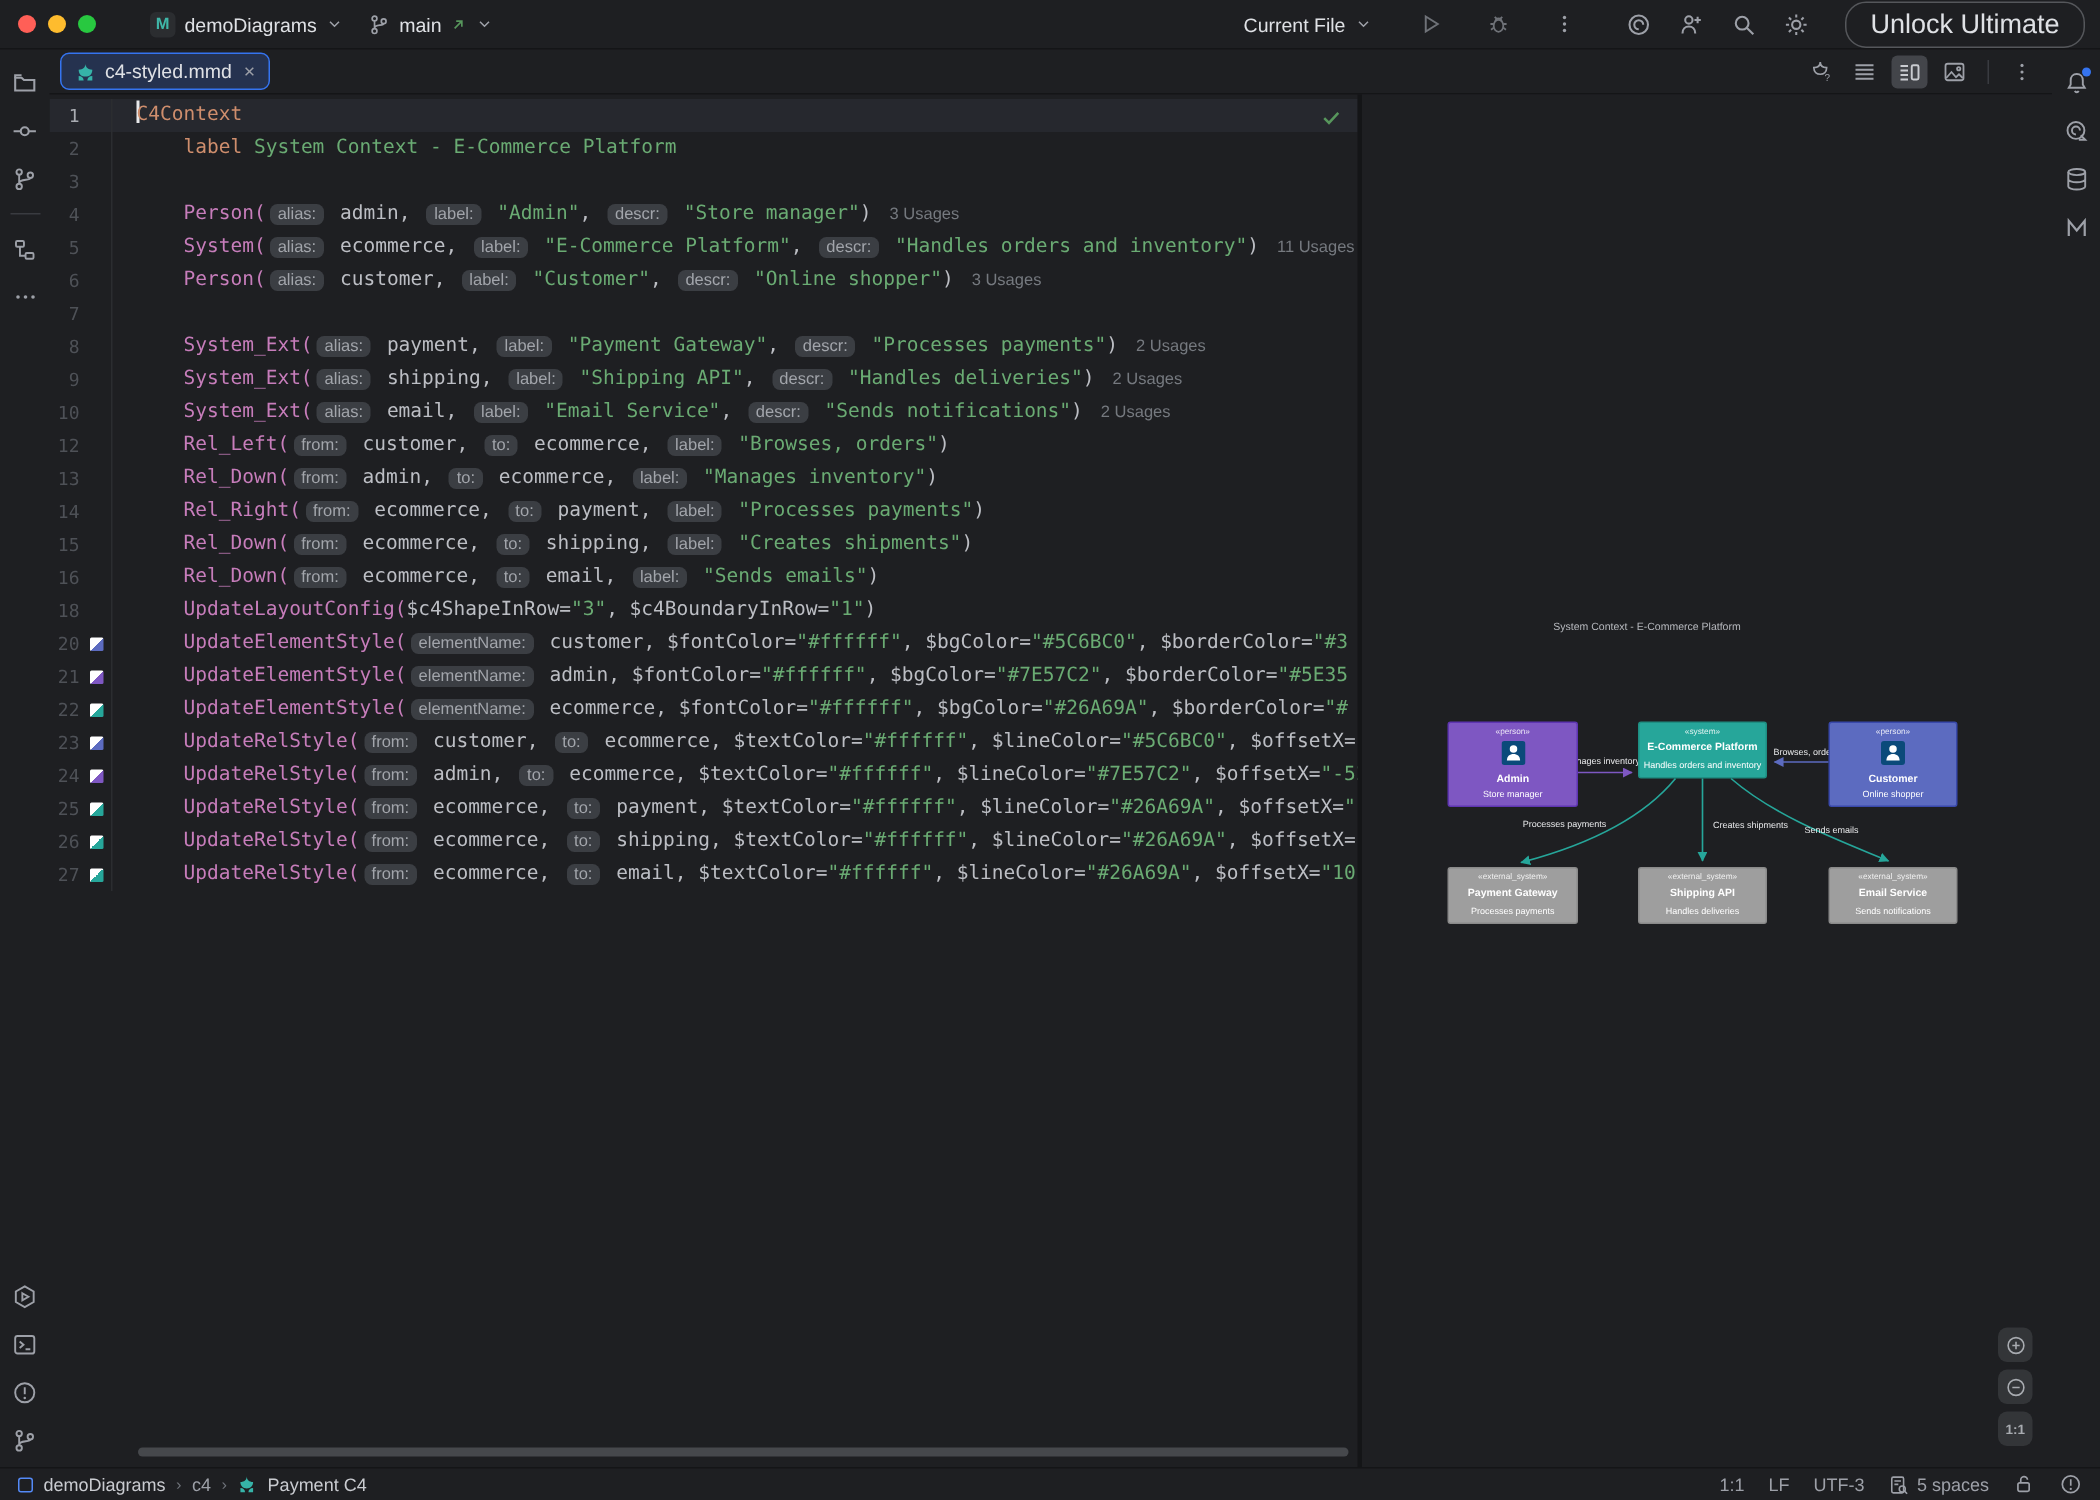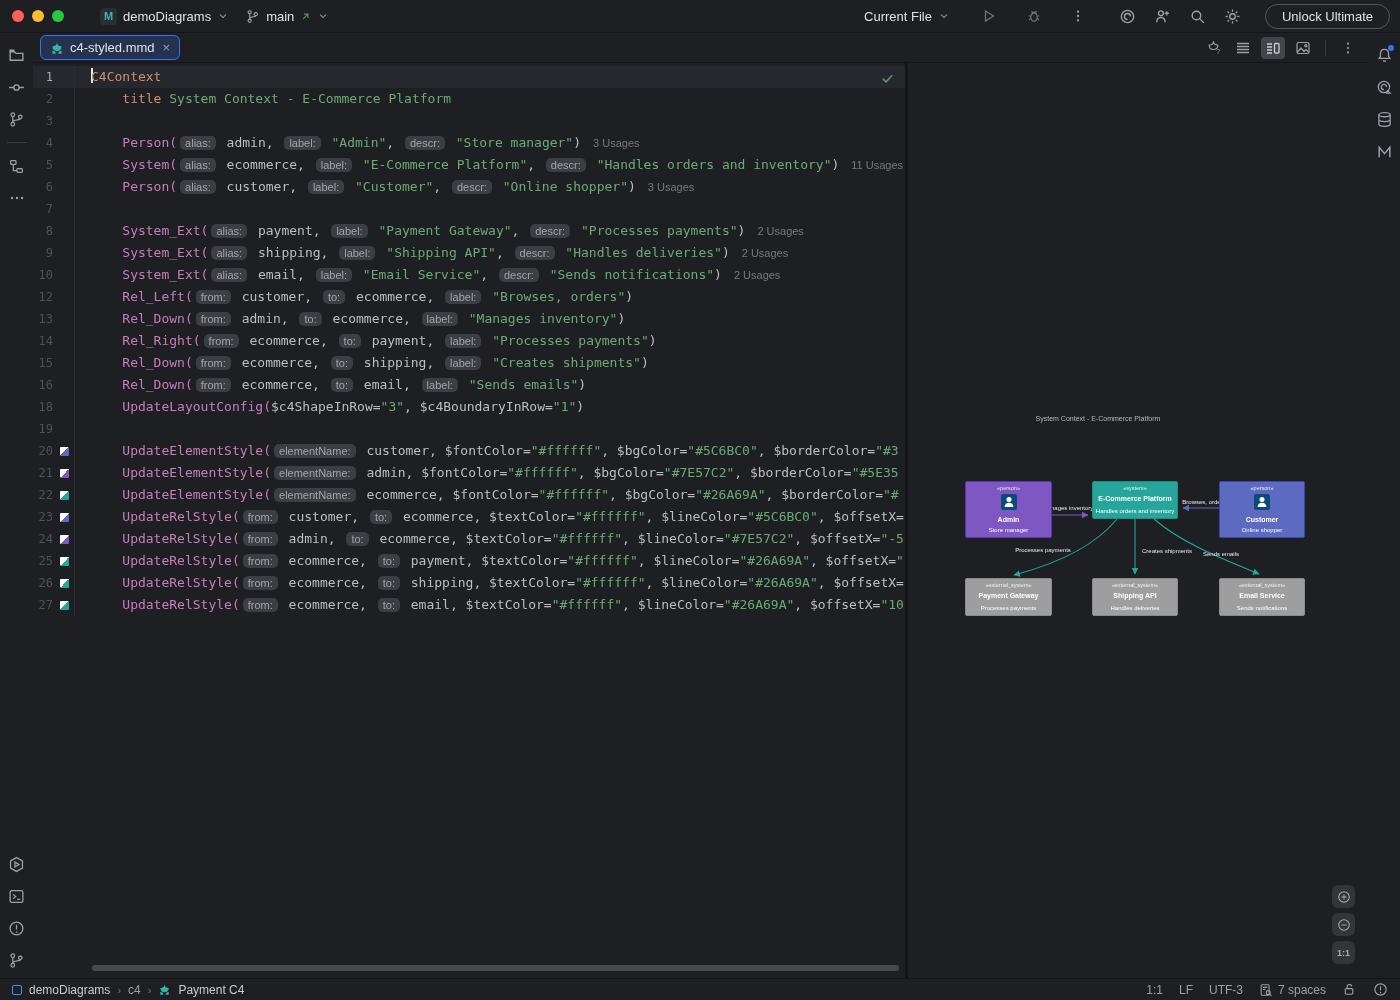--- a/index.html
+++ b/index.html
@@ -10,21 +10,21 @@
   
   .titlebar{height:33px;flex:none;display:flex;align-items:center;border-bottom:1px solid #141517;padding:0 10px 0 12px;position:relative}
   .traffic{display:flex;gap:8px;margin-right:28px}
   .traffic span{width:12px;height:12px;border-radius:50%;display:block}
   .tl-red{background:#ff5f57}.tl-yellow{background:#febc2e}.tl-green{background:#28c840}
   .tb-widget{display:flex;align-items:center;gap:6px;padding:3px 8px;border-radius:6px;color:#dfe1e5;cursor:default}
   .proj-logo{width:17px;height:17px;border-radius:4px;background:#2b2d30;color:#3fb6a8;font-weight:bold;font-size:11px;display:flex;align-items:center;justify-content:center}
   .tb-spacer{flex:1}
   .run-widget{display:flex;align-items:center;gap:29px;margin-right:34px;color:#dfe1e5}
   .tb-iconrow{display:flex;align-items:center;gap:18px;margin-right:24px}
-  .unlock-btn{border:1px solid #55575b;border-radius:14px;background:transparent;color:#dfe1e5;font-size:13px;padding:4px 16px;font-family:"Liberation Sans",sans-serif}
+  .unlock-btn{border:1px solid #55575b;border-radius:14px;background:transparent;color:#dfe1e5;font-size:18px;padding:4px 16px;font-family:"Liberation Sans",sans-serif}
   .icon{display:inline-flex;align-items:center;justify-content:center}
   .icon svg{display:block}
   .dim svg *{stroke:#6f7278!important}
 
   
   .main{flex:1;display:flex;min-height:0}
   .abar{width:33px;flex:none;display:flex;flex-direction:column;align-items:center;padding-top:8px}
   .abar.right{width:32px}
   .abar .ic{width:28px;height:28px;display:flex;align-items:center;justify-content:center;margin-bottom:4px;border-radius:6px;position:relative}
   .abar .divider{width:20px;height:1px;background:#393b40;margin:5px 0 9px}
@@ -295,36 +295,35 @@
               </svg>
             </span>
         </div>
       </div>
 
       <div class="content">
 
         <div class="editor">
           <div>
               <div class="code-line cur"><span class="lnum">1</span><span class="swslot"></span><span class="ltext"><span class="caret"></span><span class="t-kw">C4Context</span></span></div>
-              <div class="code-line"><span class="lnum">2</span><span class="swslot"></span><span class="ltext"><span class="t-pl">    </span><span class="t-kw">title</span><span class="t-str"> System Context - E-Commerce Platform</span></span></div>
+              <div class="code-line"><span class="lnum">2</span><span class="swslot"></span><span class="ltext"><span class="t-pl">    </span><span class="t-kw">label</span><span class="t-str"> System Context - E-Commerce Platform</span></span></div>
               <div class="code-line"><span class="lnum">3</span><span class="swslot"></span><span class="ltext"></span></div>
               <div class="code-line"><span class="lnum">4</span><span class="swslot"></span><span class="ltext"><span class="t-pl">    </span><span class="t-fn">Person(</span><span class="t-h">alias:</span><span class="t-pl"> admin, </span><span class="t-h">label:</span><span class="t-str"> "Admin"</span><span class="t-pl">, </span><span class="t-h">descr:</span><span class="t-str"> "Store manager"</span><span class="t-pl">)</span><span class="t-us">3 Usages</span></span></div>
               <div class="code-line"><span class="lnum">5</span><span class="swslot"></span><span class="ltext"><span class="t-pl">    </span><span class="t-fn">System(</span><span class="t-h">alias:</span><span class="t-pl"> ecommerce, </span><span class="t-h">label:</span><span class="t-str"> "E-Commerce Platform"</span><span class="t-pl">, </span><span class="t-h">descr:</span><span class="t-str"> "Handles orders and inventory"</span><span class="t-pl">)</span><span class="t-us">11 Usages</span></span></div>
               <div class="code-line"><span class="lnum">6</span><span class="swslot"></span><span class="ltext"><span class="t-pl">    </span><span class="t-fn">Person(</span><span class="t-h">alias:</span><span class="t-pl"> customer, </span><span class="t-h">label:</span><span class="t-str"> "Customer"</span><span class="t-pl">, </span><span class="t-h">descr:</span><span class="t-str"> "Online shopper"</span><span class="t-pl">)</span><span class="t-us">3 Usages</span></span></div>
               <div class="code-line"><span class="lnum">7</span><span class="swslot"></span><span class="ltext"></span></div>
               <div class="code-line"><span class="lnum">8</span><span class="swslot"></span><span class="ltext"><span class="t-pl">    </span><span class="t-fn">System_Ext(</span><span class="t-h">alias:</span><span class="t-pl"> payment, </span><span class="t-h">label:</span><span class="t-str"> "Payment Gateway"</span><span class="t-pl">, </span><span class="t-h">descr:</span><span class="t-str"> "Processes payments"</span><span class="t-pl">)</span><span class="t-us">2 Usages</span></span></div>
               <div class="code-line"><span class="lnum">9</span><span class="swslot"></span><span class="ltext"><span class="t-pl">    </span><span class="t-fn">System_Ext(</span><span class="t-h">alias:</span><span class="t-pl"> shipping, </span><span class="t-h">label:</span><span class="t-str"> "Shipping API"</span><span class="t-pl">, </span><span class="t-h">descr:</span><span class="t-str"> "Handles deliveries"</span><span class="t-pl">)</span><span class="t-us">2 Usages</span></span></div>
               <div class="code-line"><span class="lnum">10</span><span class="swslot"></span><span class="ltext"><span class="t-pl">    </span><span class="t-fn">System_Ext(</span><span class="t-h">alias:</span><span class="t-pl"> email, </span><span class="t-h">label:</span><span class="t-str"> "Email Service"</span><span class="t-pl">, </span><span class="t-h">descr:</span><span class="t-str"> "Sends notifications"</span><span class="t-pl">)</span><span class="t-us">2 Usages</span></span></div>
               <div class="code-line"><span class="lnum">12</span><span class="swslot"></span><span class="ltext"><span class="t-pl">    </span><span class="t-fn">Rel_Left(</span><span class="t-h">from:</span><span class="t-pl"> customer, </span><span class="t-h">to:</span><span class="t-pl"> ecommerce, </span><span class="t-h">label:</span><span class="t-str"> "Browses, orders"</span><span class="t-pl">)</span></span></div>
               <div class="code-line"><span class="lnum">13</span><span class="swslot"></span><span class="ltext"><span class="t-pl">    </span><span class="t-fn">Rel_Down(</span><span class="t-h">from:</span><span class="t-pl"> admin, </span><span class="t-h">to:</span><span class="t-pl"> ecommerce, </span><span class="t-h">label:</span><span class="t-str"> "Manages inventory"</span><span class="t-pl">)</span></span></div>
               <div class="code-line"><span class="lnum">14</span><span class="swslot"></span><span class="ltext"><span class="t-pl">    </span><span class="t-fn">Rel_Right(</span><span class="t-h">from:</span><span class="t-pl"> ecommerce, </span><span class="t-h">to:</span><span class="t-pl"> payment, </span><span class="t-h">label:</span><span class="t-str"> "Processes payments"</span><span class="t-pl">)</span></span></div>
               <div class="code-line"><span class="lnum">15</span><span class="swslot"></span><span class="ltext"><span class="t-pl">    </span><span class="t-fn">Rel_Down(</span><span class="t-h">from:</span><span class="t-pl"> ecommerce, </span><span class="t-h">to:</span><span class="t-pl"> shipping, </span><span class="t-h">label:</span><span class="t-str"> "Creates shipments"</span><span class="t-pl">)</span></span></div>
               <div class="code-line"><span class="lnum">16</span><span class="swslot"></span><span class="ltext"><span class="t-pl">    </span><span class="t-fn">Rel_Down(</span><span class="t-h">from:</span><span class="t-pl"> ecommerce, </span><span class="t-h">to:</span><span class="t-pl"> email, </span><span class="t-h">label:</span><span class="t-str"> "Sends emails"</span><span class="t-pl">)</span></span></div>
               <div class="code-line"><span class="lnum">18</span><span class="swslot"></span><span class="ltext"><span class="t-pl">    </span><span class="t-fn">UpdateLayoutConfig(</span><span class="t-pl">$c4ShapeInRow=</span><span class="t-str">"3"</span><span class="t-pl">, $c4BoundaryInRow=</span><span class="t-str">"1"</span><span class="t-pl">)</span></span></div>
-              <div class="code-line"><span class="lnum">19</span><span class="swslot"></span><span class="ltext"></span></div>
               <div class="code-line"><span class="lnum">20</span><span class="swslot"><span class="sw" style="background: linear-gradient(to right bottom, rgb(255, 255, 255) 50%, rgb(92, 107, 192) 50%);"></span></span><span class="ltext"><span class="t-pl">    </span><span class="t-fn">UpdateElementStyle(</span><span class="t-h">elementName:</span><span class="t-pl"> customer, $fontColor=</span><span class="t-str">"#ffffff"</span><span class="t-pl">, $bgColor=</span><span class="t-str">"#5C6BC0"</span><span class="t-pl">, $borderColor=</span><span class="t-str">"#3</span></span></div>
               <div class="code-line"><span class="lnum">21</span><span class="swslot"><span class="sw" style="background: linear-gradient(to right bottom, rgb(255, 255, 255) 50%, rgb(126, 87, 194) 50%);"></span></span><span class="ltext"><span class="t-pl">    </span><span class="t-fn">UpdateElementStyle(</span><span class="t-h">elementName:</span><span class="t-pl"> admin, $fontColor=</span><span class="t-str">"#ffffff"</span><span class="t-pl">, $bgColor=</span><span class="t-str">"#7E57C2"</span><span class="t-pl">, $borderColor=</span><span class="t-str">"#5E35</span></span></div>
               <div class="code-line"><span class="lnum">22</span><span class="swslot"><span class="sw" style="background: linear-gradient(to right bottom, rgb(255, 255, 255) 50%, rgb(38, 166, 154) 50%);"></span></span><span class="ltext"><span class="t-pl">    </span><span class="t-fn">UpdateElementStyle(</span><span class="t-h">elementName:</span><span class="t-pl"> ecommerce, $fontColor=</span><span class="t-str">"#ffffff"</span><span class="t-pl">, $bgColor=</span><span class="t-str">"#26A69A"</span><span class="t-pl">, $borderColor=</span><span class="t-str">"#</span></span></div>
               <div class="code-line"><span class="lnum">23</span><span class="swslot"><span class="sw" style="background: linear-gradient(to right bottom, rgb(255, 255, 255) 50%, rgb(92, 107, 192) 50%);"></span></span><span class="ltext"><span class="t-pl">    </span><span class="t-fn">UpdateRelStyle(</span><span class="t-h">from:</span><span class="t-pl"> customer, </span><span class="t-h">to:</span><span class="t-pl"> ecommerce, $textColor=</span><span class="t-str">"#ffffff"</span><span class="t-pl">, $lineColor=</span><span class="t-str">"#5C6BC0"</span><span class="t-pl">, $offsetX=</span><span class="t-str">"</span></span></div>
               <div class="code-line"><span class="lnum">24</span><span class="swslot"><span class="sw" style="background: linear-gradient(to right bottom, rgb(255, 255, 255) 50%, rgb(126, 87, 194) 50%);"></span></span><span class="ltext"><span class="t-pl">    </span><span class="t-fn">UpdateRelStyle(</span><span class="t-h">from:</span><span class="t-pl"> admin, </span><span class="t-h">to:</span><span class="t-pl"> ecommerce, $textColor=</span><span class="t-str">"#ffffff"</span><span class="t-pl">, $lineColor=</span><span class="t-str">"#7E57C2"</span><span class="t-pl">, $offsetX=</span><span class="t-str">"-52</span></span></div>
               <div class="code-line"><span class="lnum">25</span><span class="swslot"><span class="sw" style="background: linear-gradient(to right bottom, rgb(255, 255, 255) 50%, rgb(38, 166, 154) 50%);"></span></span><span class="ltext"><span class="t-pl">    </span><span class="t-fn">UpdateRelStyle(</span><span class="t-h">from:</span><span class="t-pl"> ecommerce, </span><span class="t-h">to:</span><span class="t-pl"> payment, $textColor=</span><span class="t-str">"#ffffff"</span><span class="t-pl">, $lineColor=</span><span class="t-str">"#26A69A"</span><span class="t-pl">, $offsetX=</span><span class="t-str">"-</span></span></div>
               <div class="code-line"><span class="lnum">26</span><span class="swslot"><span class="sw" style="background: linear-gradient(to right bottom, rgb(255, 255, 255) 50%, rgb(38, 166, 154) 50%);"></span></span><span class="ltext"><span class="t-pl">    </span><span class="t-fn">UpdateRelStyle(</span><span class="t-h">from:</span><span class="t-pl"> ecommerce, </span><span class="t-h">to:</span><span class="t-pl"> shipping, $textColor=</span><span class="t-str">"#ffffff"</span><span class="t-pl">, $lineColor=</span><span class="t-str">"#26A69A"</span><span class="t-pl">, $offsetX=</span><span class="t-str">"</span></span></div>
               <div class="code-line"><span class="lnum">27</span><span class="swslot"><span class="sw" style="background: linear-gradient(to right bottom, rgb(255, 255, 255) 50%, rgb(38, 166, 154) 50%);"></span></span><span class="ltext"><span class="t-pl">    </span><span class="t-fn">UpdateRelStyle(</span><span class="t-h">from:</span><span class="t-pl"> ecommerce, </span><span class="t-h">to:</span><span class="t-pl"> email, $textColor=</span><span class="t-str">"#ffffff"</span><span class="t-pl">, $lineColor=</span><span class="t-str">"#26A69A"</span><span class="t-pl">, $offsetX=</span><span class="t-str">"10"</span></span></div>
             </div>
           <span class="check"><svg width="15" height="15" viewBox="0 0 16 16" fill="none" stroke="#57965c" stroke-width="1.8">
@@ -476,21 +475,21 @@
       <span class="sb-item">UTF-3</span>
       <span class="sb-item">
         <span class="icon">
             <svg width="14" height="14" viewBox="0 0 16 16" fill="none" stroke="#9da0a8" stroke-width="1.2">
               <rect x="2.5" y="2" width="9" height="12" rx="1.2"></rect>
               <path d="M4.5 5h5M4.5 7.5h3"></path>
               <circle cx="10.5" cy="11" r="2.3"></circle>
               <path d="M12.2 12.7l2 2"></path>
             </svg>
           </span>
-        <span>7 spaces</span>
+        <span>5 spaces</span>
       </span>
       <span class="icon">
           <svg width="15" height="15" viewBox="0 0 16 16" fill="none" stroke="#9da0a8" stroke-width="1.2">
             <rect x="3.5" y="7" width="8" height="6" rx="1.2"></rect>
             <path d="M5.5 7V5.2A2.4 2.4 0 0 1 10.3 4.8"></path>
           </svg>
         </span>
       <span class="icon">
           <svg width="15" height="15" viewBox="0 0 16 16" fill="none" stroke="#9da0a8" stroke-width="1.2">
             <circle cx="8" cy="8" r="6"></circle>

